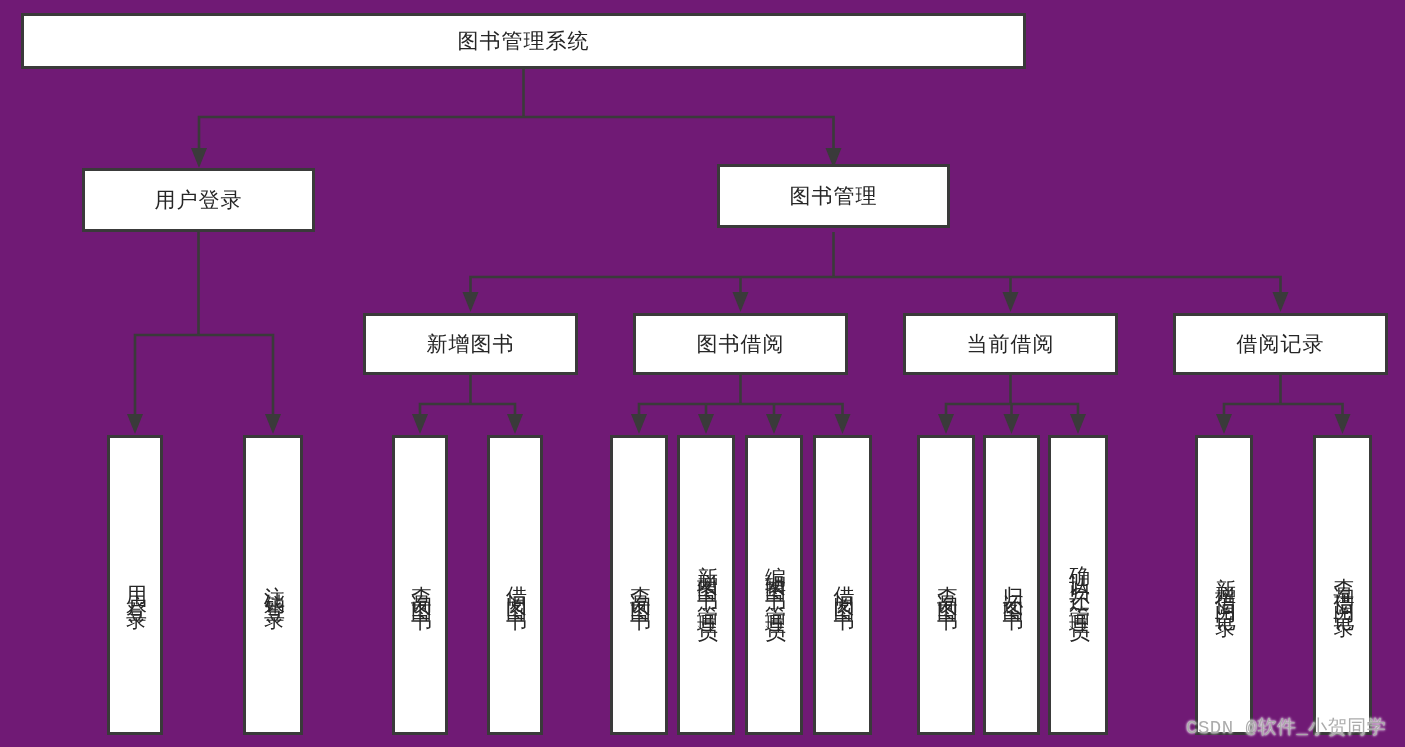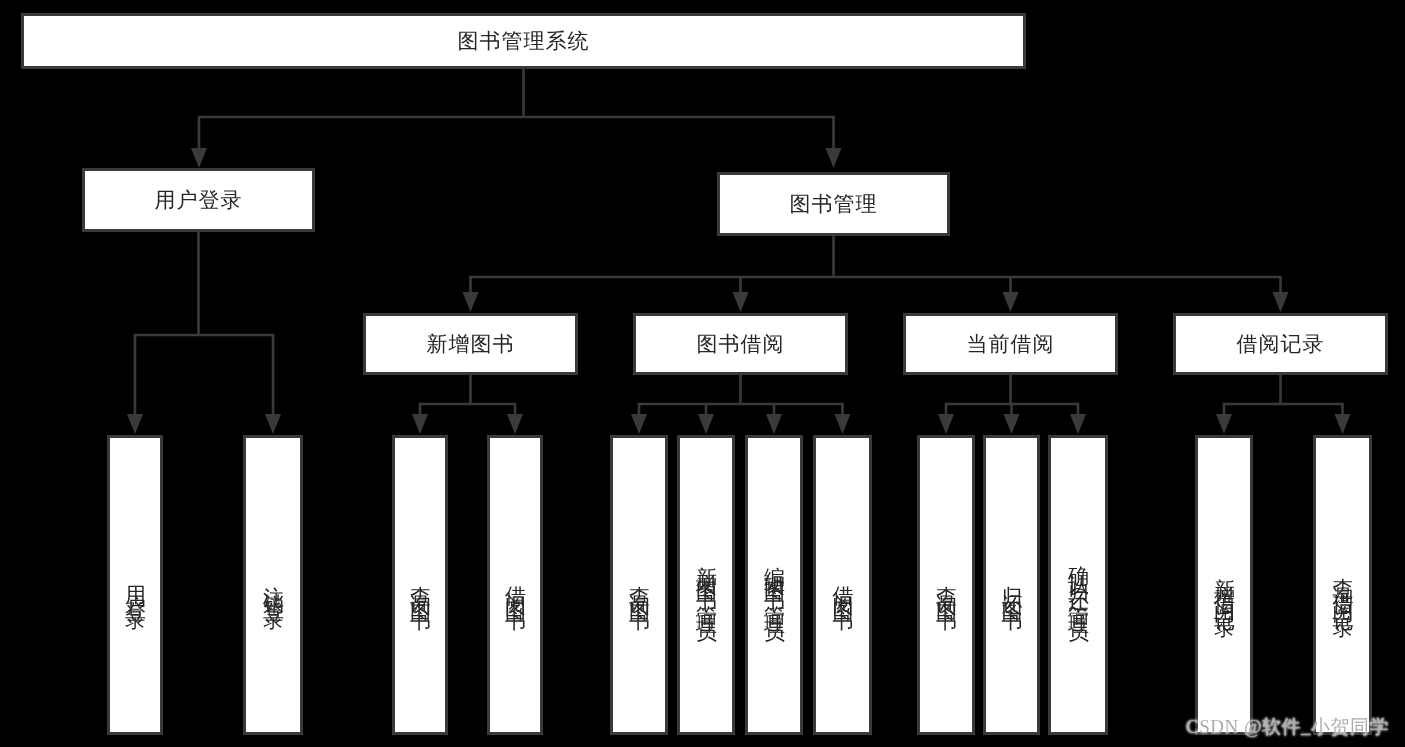--- a/index.html
+++ b/index.html
@@ -1,18 +1,18 @@
 <!DOCTYPE html>
 <html><head>
 <meta charset="utf-8">
 <style>
   html,body{margin:0;padding:0;background:#ffffff;}
   .stage{
-    position:relative;width:1405px;height:747px;background:#000000;overflow:hidden;
-    font-family:Liberation Serif, serif;
+    position:relative;width:1405px;height:747px;background:#701a75;overflow:hidden;
+    font-family:Liberation Mono, monospace;
   }
   .connectors{position:absolute;left:0;top:0;width:1405px;height:747px;}
   .hbox{
     position:absolute;box-sizing:border-box;background:#ffffff;
     border:3px solid #3a3a3a;display:flex;align-items:center;justify-content:center;
     font-size:21px;color:#262626;letter-spacing:1px;white-space:nowrap;
   }
   .vbox{
     position:absolute;box-sizing:border-box;background:#ffffff;
     border:3px solid #3a3a3a;display:flex;align-items:center;justify-content:center;
@@ -78,21 +78,21 @@
       </g>
   </svg>
 
   <div class="hbox" style="left:21px;top:13px;width:1005px;height:56px">
     <span>图书管理系统</span>
   </div>
 
   <div class="hbox" style="left:82px;top:168px;width:233px;height:64px">
     <span>用户登录</span>
   </div>
-  <div class="hbox" style="left:717px;top:172px;width:233px;height:64px">
+  <div class="hbox" style="left:717px;top:164px;width:233px;height:64px">
     <span>图书管理</span>
   </div>
 
   <div class="hbox" style="left:363px;top:313px;width:215px;height:62px">
     <span>新增图书</span>
   </div>
   <div class="hbox" style="left:903px;top:313px;width:215px;height:62px">
     <span>当前借阅</span>
   </div>
   <div class="hbox" style="left:633px;top:313px;width:215px;height:62px">

